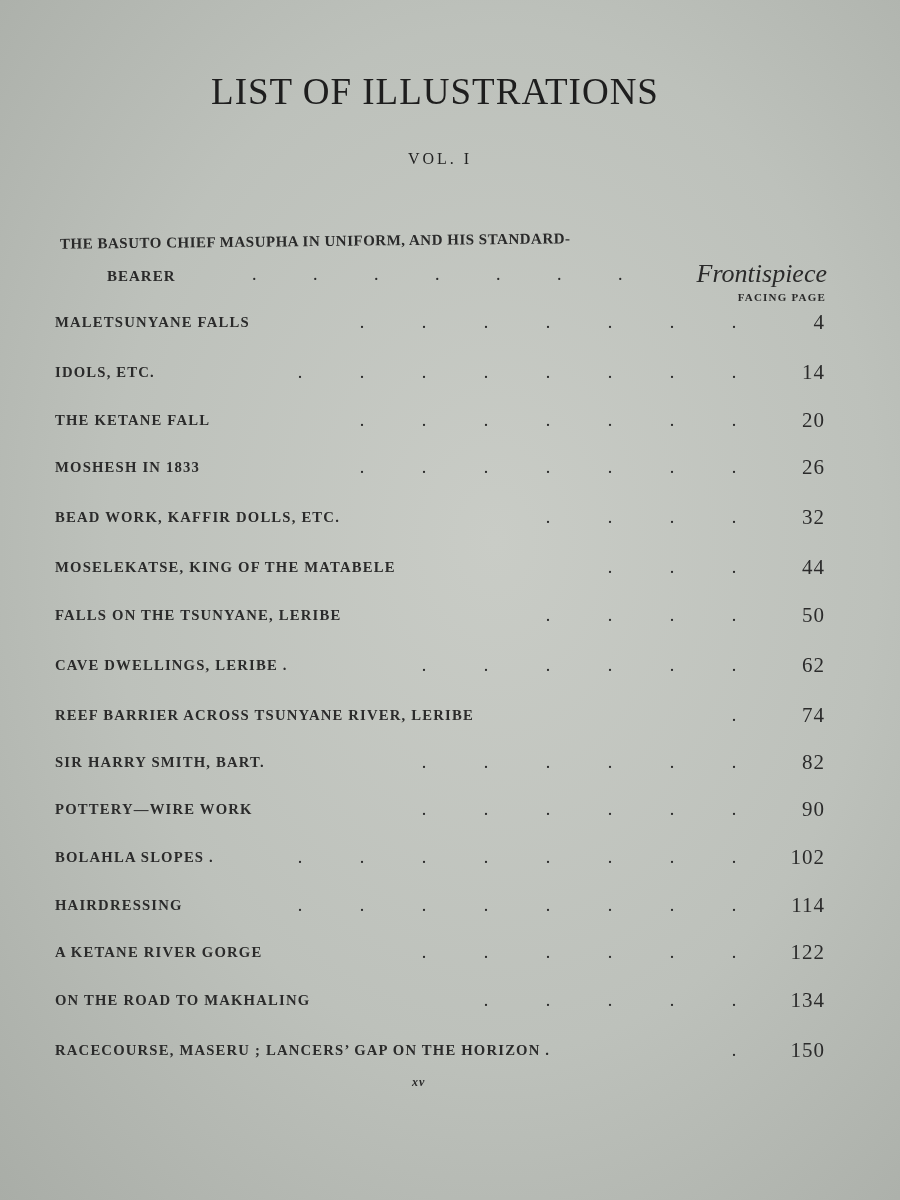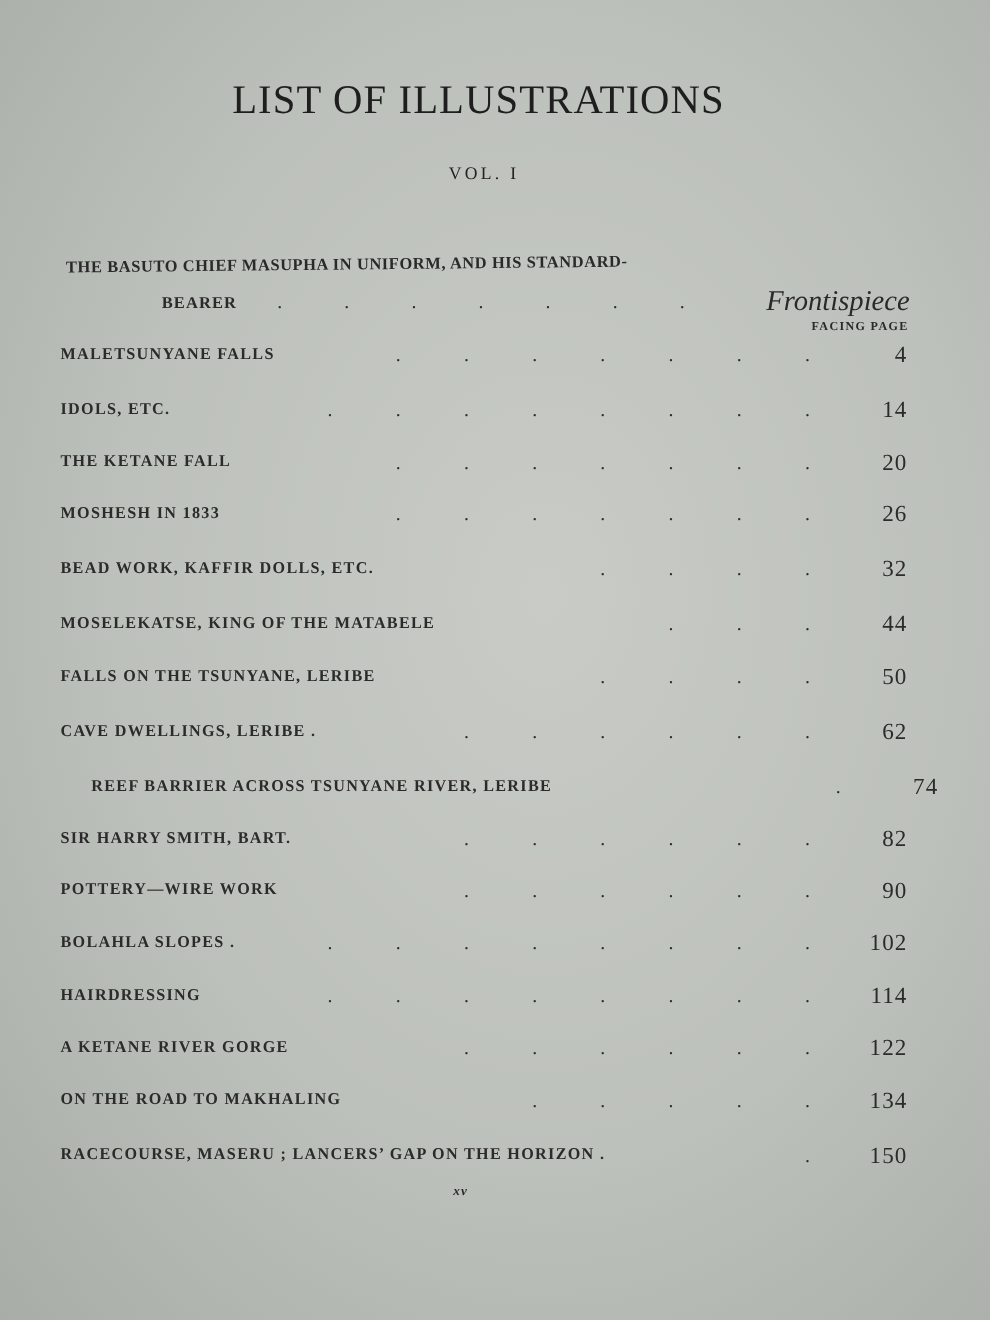--- a/index.html
+++ b/index.html
@@ -26,21 +26,21 @@
   }
   .row .label { position:absolute; left:0; top:4px; white-space:nowrap; font-weight:bold; font-family:"Liberation Serif", serif; transform:scaleX(0.98); transform-origin:left; }
   .row .page-num { position:absolute; right:0; top:0; font-size:21px; letter-spacing:1px; font-weight:normal; }
   .row .dots { position:absolute; right:60px; top:2px; font-size:18px; letter-spacing:0; white-space:nowrap; word-spacing:0; }
   .row .dots span { display:inline-block; width:62px; text-align:center; }
   .front-first {
     position:absolute; left:60px; top:233px; font-size:15px; font-weight:bold; letter-spacing:0.5px;
     white-space:nowrap; transform:rotate(-0.6deg);
   }
   .front-second { position:absolute; left:107px; top:262px; width:720px; height:30px; }
-  .front-second .label { position:absolute; left:0; top:6px; font-size:15px; font-weight:bold; letter-spacing:1px;margin-left:40px; }
+  .front-second .label { position:absolute; left:0; top:6px; font-size:15px; font-weight:bold; letter-spacing:1px; }
   .front-second .dots { position:absolute; left:145px; top:2px; font-size:18px; }
   .front-second .dots span { display:inline-block; width:61px; }
   .front-second .frontis { position:absolute; right:0; top:-3px; font-style:italic; font-size:26px; }
   .facing { position:absolute; right:74px; top:291px; font-size:11px; font-weight:bold; letter-spacing:1.2px; }
   .folio { position:absolute; left:412px; top:1075px; font-size:12px; font-weight:bold; letter-spacing:1px;font-style:italic; }
 </style>
 </head>
 <body>
 
 <div class="page">
@@ -89,21 +89,21 @@
       <div class="row" style="top: 603px;">
         <span class="label">FALLS ON THE TSUNYANE, LERIBE</span>
         <span class="dots"><span>.</span><span>.</span><span>.</span><span>.</span></span>
         <span class="page-num">50</span>
       </div>
       <div class="row" style="top: 653px;">
         <span class="label">CAVE DWELLINGS, LERIBE .</span>
         <span class="dots"><span>.</span><span>.</span><span>.</span><span>.</span><span>.</span><span>.</span></span>
         <span class="page-num">62</span>
       </div>
-      <div class="row" style="top: 703px; margin-left: 28px;">
+      <div class="row" style="top: 703px;">
         <span class="label">REEF BARRIER ACROSS TSUNYANE RIVER, LERIBE</span>
         <span class="dots"><span>.</span></span>
         <span class="page-num">74</span>
       </div>
       <div class="row" style="top: 750px;">
         <span class="label">SIR HARRY SMITH, BART.</span>
         <span class="dots"><span>.</span><span>.</span><span>.</span><span>.</span><span>.</span><span>.</span></span>
         <span class="page-num">82</span>
       </div>
       <div class="row" style="top: 797px;">

